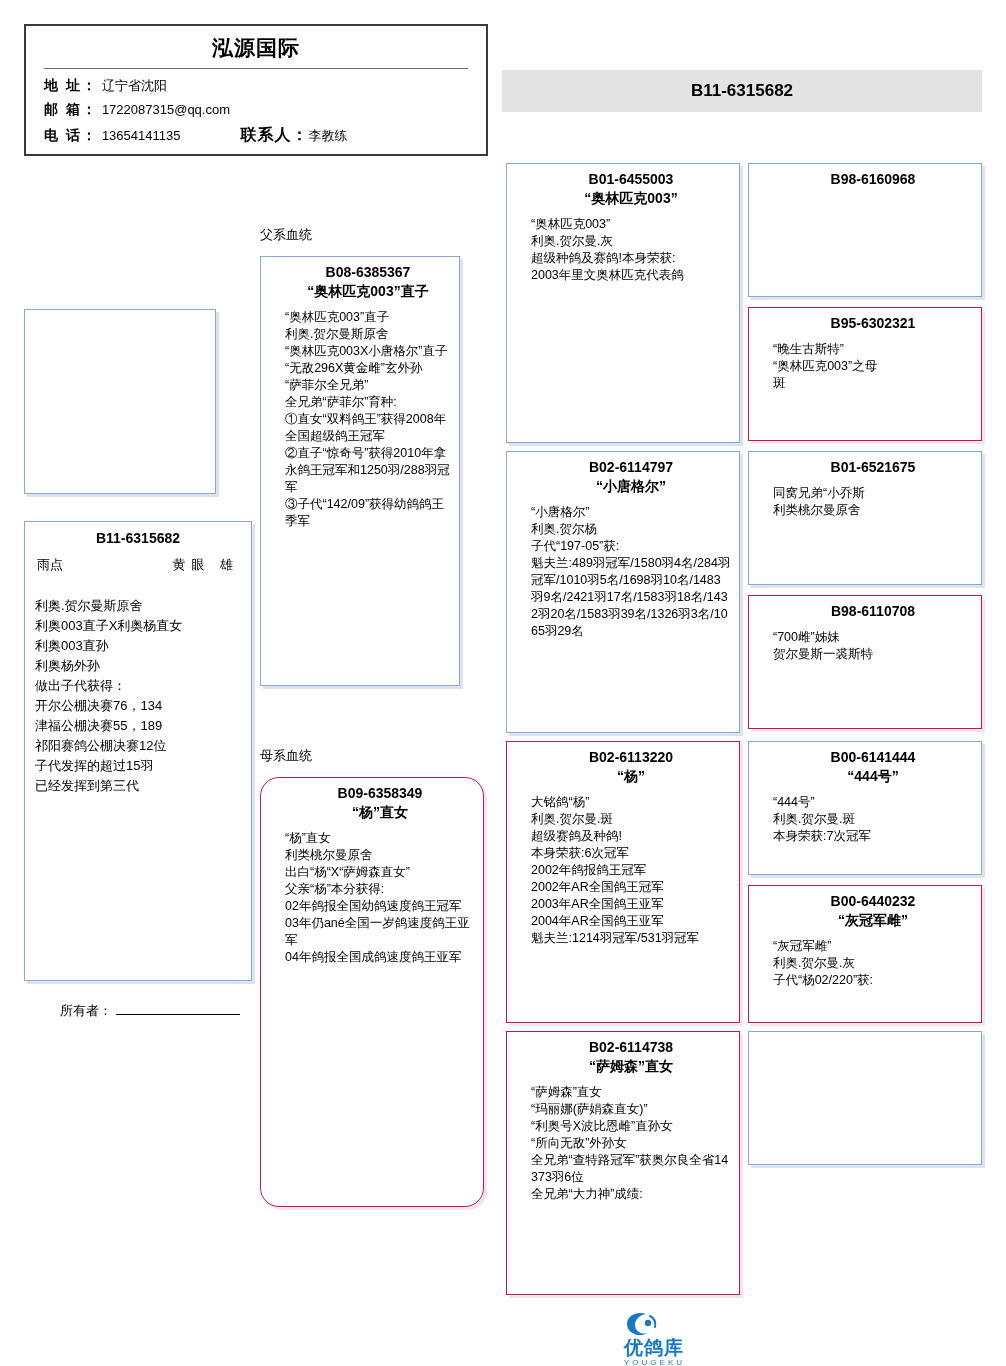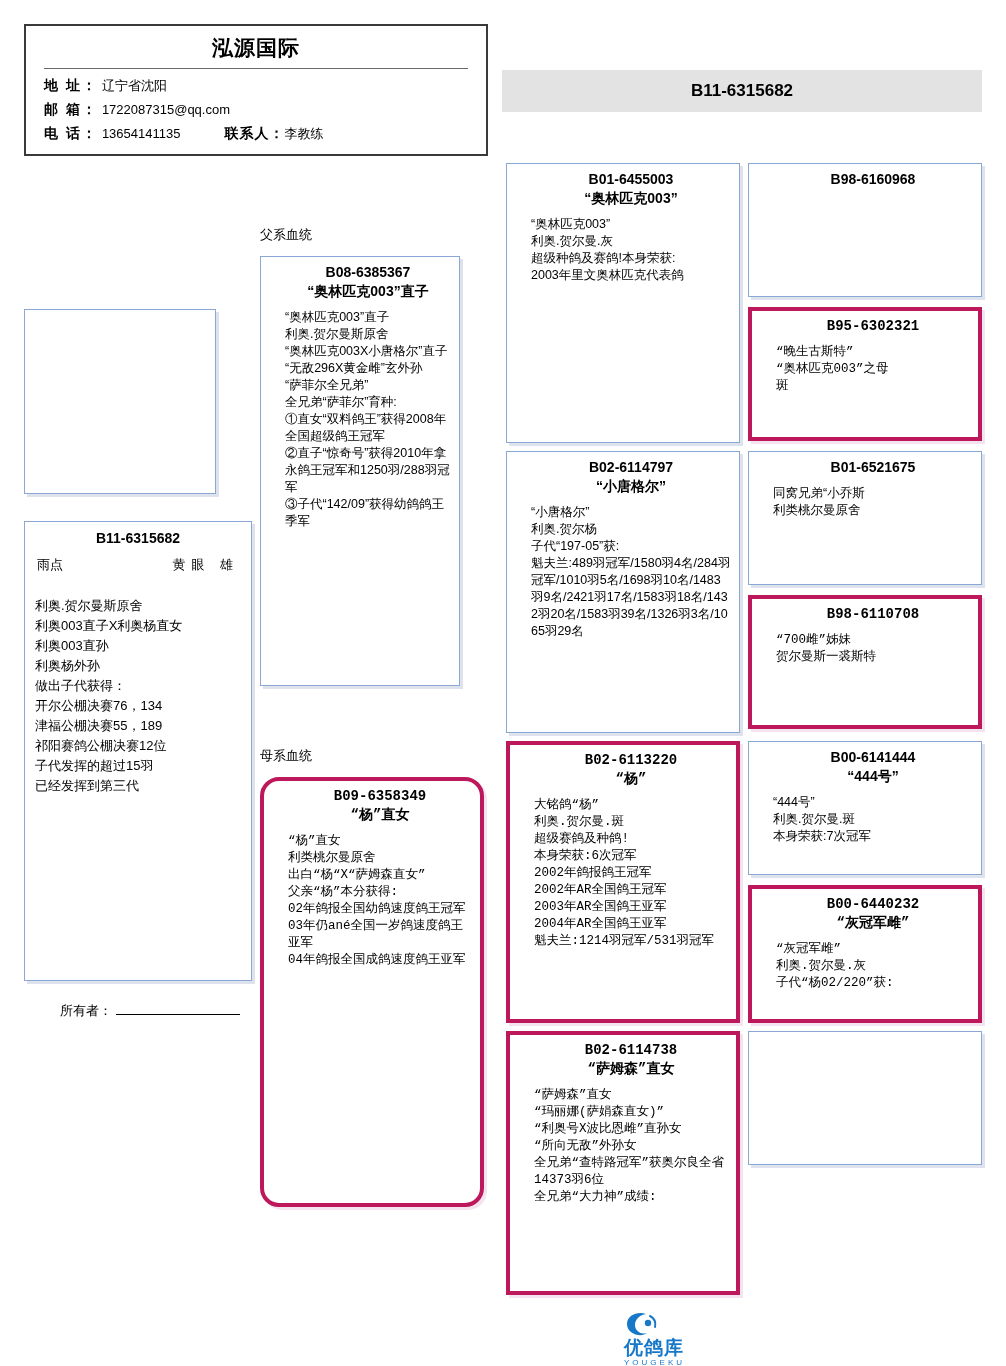--- a/index.html
+++ b/index.html
@@ -42,43 +42,42 @@
   }
   .loft-label {
     font-weight: bold;
     font-size: 14px;
     white-space: nowrap;
     letter-spacing: 2px;
   }
   .loft-colon { font-weight: bold; font-size: 14px; margin-right: 6px; }
   .loft-value { font-size: 13px; }
   .loft-inline-label {
-    font-weight: bold; font-size: 14px; margin-left: 44px; letter-spacing: 1px;
+    font-weight: bold; font-size: 16px; margin-left: 60px; letter-spacing: 1px;
   }
 
   
   .section-label {
     font-size: 13px;
     color: #000;
   }
   #father-label { left: 260px; top: 226px; }
   #mother-label { left: 260px; top: 747px; }
 
   
   .ped-box {
     background: #fff;
     border: 1px solid #8aa7d6;
     box-shadow: 3px 3px 0 rgba(120,140,180,0.25);
     padding: 6px 8px 6px 24px;
     overflow: hidden;
   }
   .ped-box.pink {
-    border: 4px solid #be185d;
+    border: 1px solid #be185d;
     box-shadow: 3px 3px 0 rgba(200,130,180,0.22);
-    font-family: Liberation Mono, monospace;
   }
   .ped-ring {
     text-align: center;
     font-weight: bold;
     font-size: 14px;
     line-height: 19px;
   }
   .ped-name {
     text-align: center;
     font-weight: bold;

